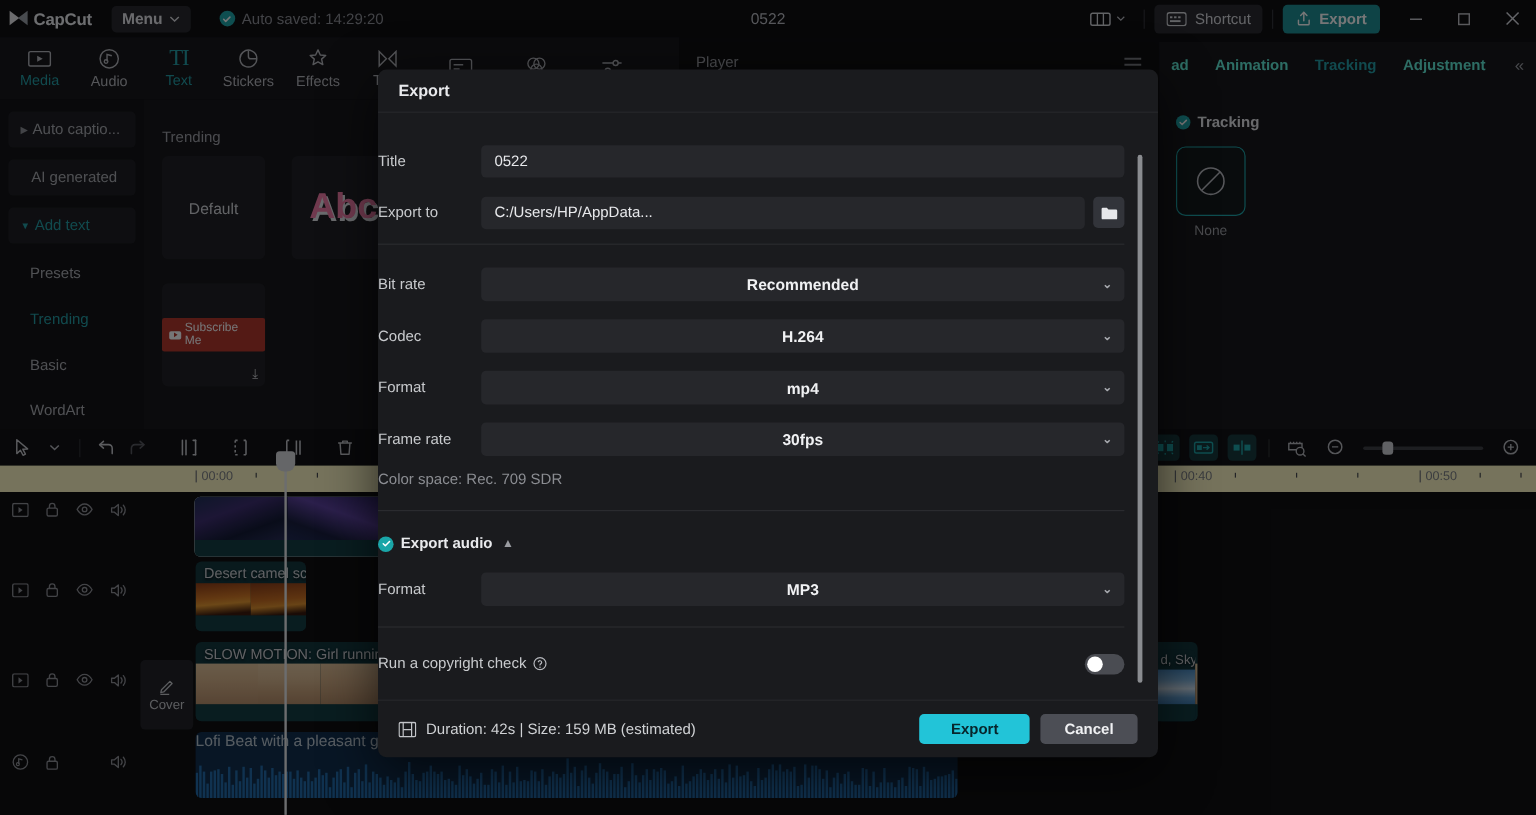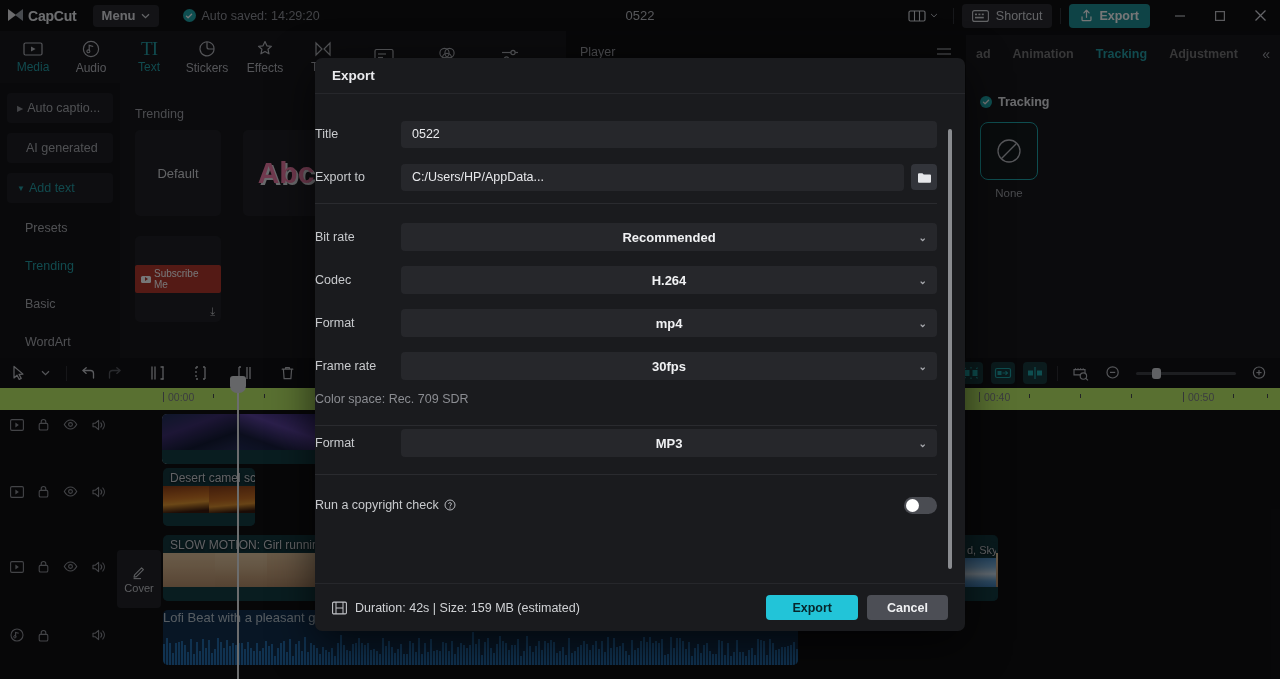--- a/index.html
+++ b/index.html
@@ -107,21 +107,21 @@
     position:absolute; left:566px; top:35px; width:400px; height:323px;
     background:#0a0a0b; border-radius:7px;
   }
   .player-head { display:flex; align-items:center; justify-content:space-between;
     padding:10px 14px 0 14px; }
   .player-lbl { font-size:12.5px; color:#9fa1a6; }
 
   
   .rightpanel { position:absolute; left:966px; top:35px; width:314px; height:323px; background:#121214; }
   .rp-tabs { display:flex; align-items:center; height:38px; padding-left:10px; gap:22px; }
-  .rp-tab { font-size:12.5px; color:#737373; cursor:pointer; font-weight:600;}
+  .rp-tab { font-size:12.5px; color:#5eead4; cursor:pointer; font-weight:600;}
   .rp-tab.active { color:#1f9ea5; }
   .rp-collapse { margin-left:auto; margin-right:10px; color:#9a9ca1; cursor:pointer; font-size:14px;}
   .rp-sec { display:flex; align-items:center; gap:6px; margin:22px 0 0 14px; }
   .rp-sec .chk { width:12px;height:12px;border-radius:50%;background:#1aa6a8;
     display:flex;align-items:center;justify-content:center;}
   .rp-sec .t { font-size:12.5px; font-weight:700; color:#e3e4e7; }
   .rp-opts { display:flex; gap:18px; margin:13px 0 0 14px; }
   .rp-opt { width:58px; display:flex; flex-direction:column; align-items:center; gap:7px; cursor:pointer;}
   .rp-box { width:58px;height:58px;border-radius:8px;background:#18191c;
     display:flex;align-items:center;justify-content:center;}
@@ -135,21 +135,21 @@
     color:#b6b8bd; cursor:pointer;}
   .tlb-ico.dim { color:#56585d; }
   .tlb-sep { width:1px;height:15px;background:#2a2b2f; margin:0 8px; }
   .tlb-right { margin-left:auto; display:flex; align-items:center; padding-right:8px; gap:2px;}
   .tl-hl { background:#123538; border-radius:4px; }
   .zoom-track { width:100px; height:3px; background:#3a3c41; border-radius:2px; position:relative;
     margin:0 8px; cursor:pointer;}
   .zoom-knob { position:absolute; left:16px; top:-4px; width:9px;height:11px; border-radius:3px; background:#cfd1d5;}
 
   
-  .ruler { position:absolute; left:0; top:388px; width:1280px; height:22px; background:#bef264;text-decoration:underline; }
+  .ruler { position:absolute; left:0; top:388px; width:1280px; height:22px; background:#fef9c3;text-decoration:underline; }
   .ruler-inner { position:absolute; left:162px; right:0; top:0; height:22px; }
   .tick { position:absolute; top:6px; width:1px; height:4px; background:#45474c; }
   .tmark { position:absolute; top:3px; font-size:10.5px; color:#7d7f84; }
   .tmark:before{ content:""; position:absolute; left:-5px; top:1px; width:1px;height:10px;background:#6d6f74;}
 
   
   .tracks { position:absolute; left:0; top:410px; width:1280px; height:269px; background:#0a0a0b; }
   .trk-head { position:absolute; left:0; width:120px; display:flex; align-items:center; gap:14px; padding-left:10px;}
   .thico { color:#8e9095; cursor:pointer; display:flex; }
   .cover-badge { position:absolute; left:117px; width:44px; border-radius:4px; background:#1d1e22;
@@ -1028,20 +1028,29 @@
           <span class="fselect">
             <span>30fps</span>
             <span class="cv">⌄</span>
           </span>
         </div>
 
         <div class="cspace">Color space: Rec. 709 SDR</div>
 
         <div class="mdiv" style="margin-top:19px;margin-bottom:0"></div>
 
+        <div class="audio-hdr">
+          <span class="chk">
+            <svg width="8" height="8" viewBox="0 0 8 8">
+                <path d="M1.4 4.1L3.1 5.8L6.6 2.3" stroke="#fff" stroke-width="1.3" fill="none" stroke-linecap="round" stroke-linejoin="round"></path>
+              </svg>
+          </span>
+          <span class="t">Export audio</span>
+          <span style="color:#9a9ca1;font-size:10px;margin-left:2px">▲</span>
+        </div>
 
         <div class="frow">
           <span class="flabel">Format</span>
           <span class="fselect">
             <span>MP3</span>
             <span class="cv">⌄</span>
           </span>
         </div>
 
         <div class="mdiv" style="margin-top:14px;margin-bottom:0"></div>

